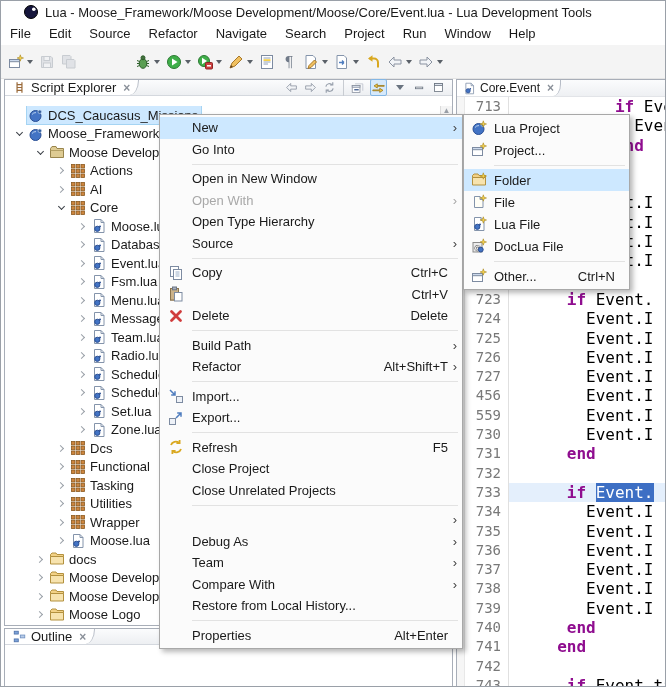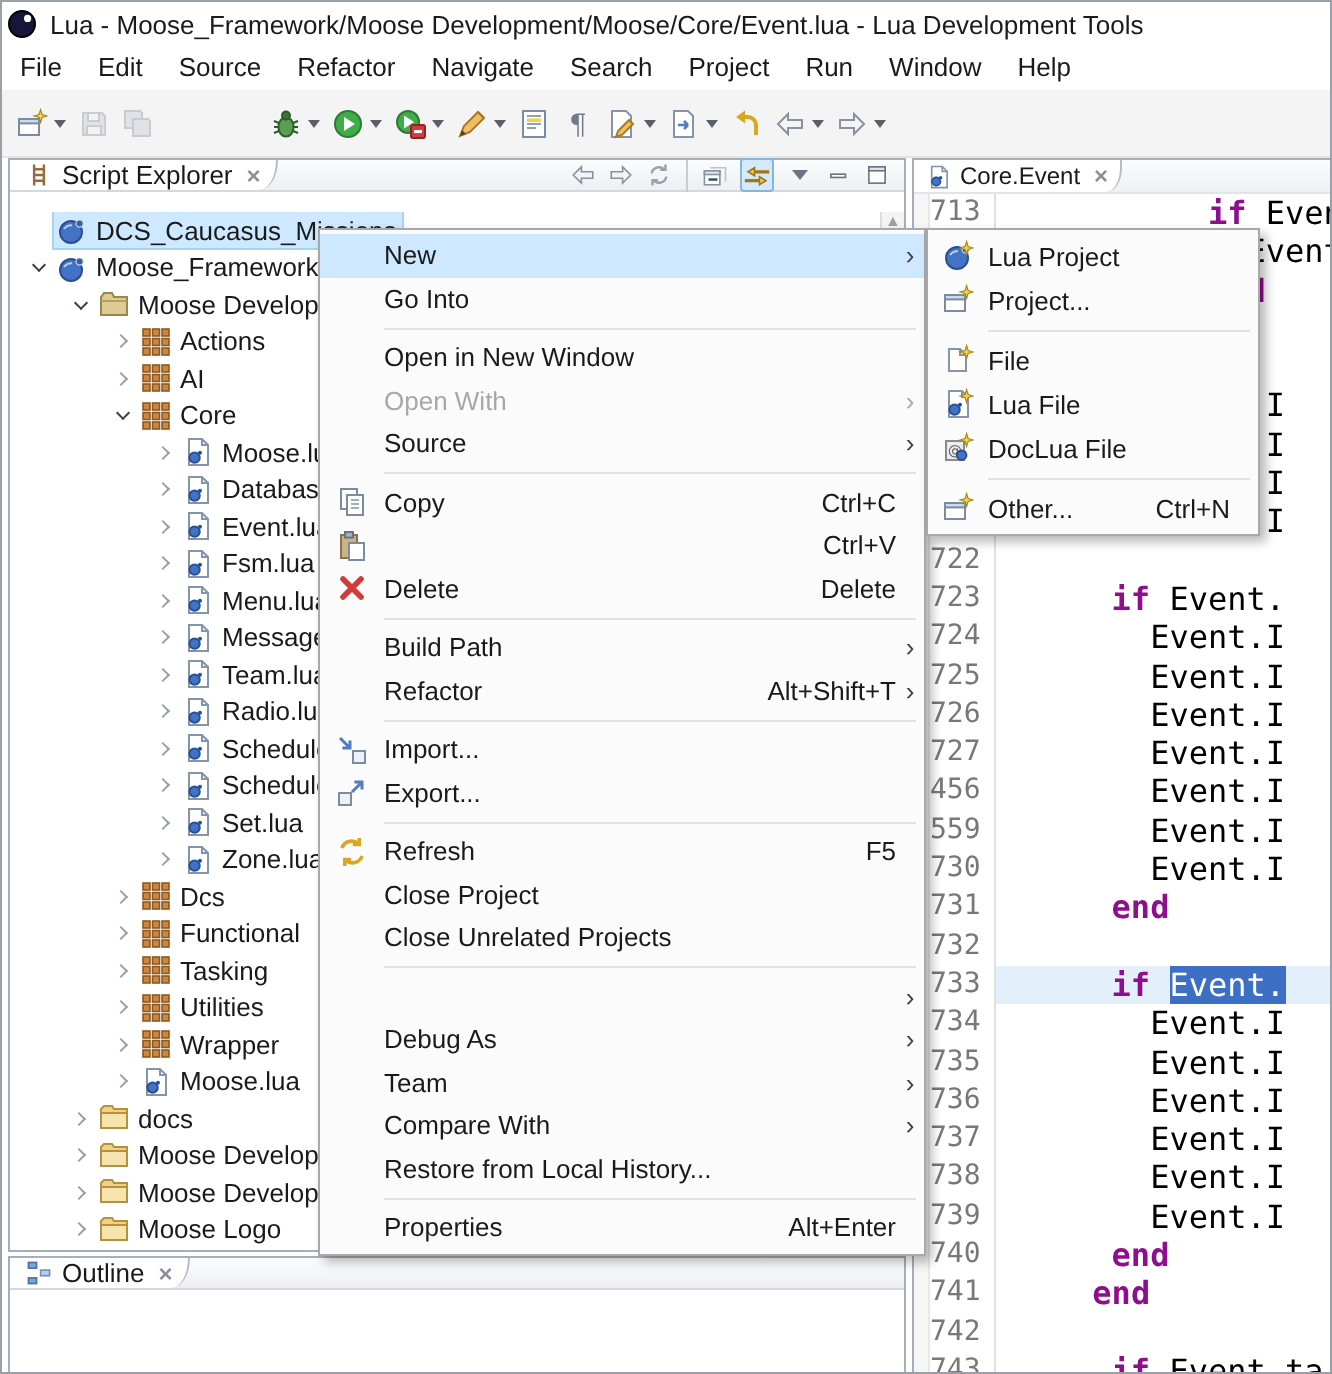--- a/index.html
+++ b/index.html
@@ -7,21 +7,21 @@
   }
   *{box-sizing:border-box;margin:0;padding:0}
   html,body{margin:0}
   body{width:666px;height:687px;position:relative;overflow:hidden;background:#fff;
        font-family:"Liberation Sans",sans-serif;color:#1a1a1a;border:1px solid #9aa0a8}
   .icn{display:inline-flex;align-items:center;justify-content:center;flex:0 0 auto}
   .icn svg{width:16px;height:16px}
   .icn.sm svg{width:13px;height:13px}
   
   #titlebar{position:absolute;left:0;top:0;width:100%;height:22px;background:#fff;
-            display:flex;align-items:center;padding-left:2px;font-size:13px;white-space:nowrap}
+            display:flex;align-items:center;padding-left:22px;font-size:13px;white-space:nowrap}
   #titlebar .icn{margin-right:6px}
   
   #menubar{position:absolute;left:0;top:22px;width:100%;height:22px;background:#fff;
            display:flex;align-items:center;font-size:13px}
   .mb-item{padding:0 9px;height:22px;line-height:22px;cursor:default}
   
   #toolbar{position:absolute;left:0;top:44px;width:100%;height:34px;background:#f4f4f4;
            display:flex;align-items:center;padding-left:4px;border-bottom:1px solid #e4e4e4}
   .tb-btn{height:24px;display:flex;align-items:center;padding:0 2px;margin:0 1px}
   .tb-btn.disabled{opacity:.45}
@@ -59,21 +59,21 @@
                border-left:1px solid #dcdcdc;font-size:8px;color:#9aa0a8;text-align:center}
   
   #editor-tabs{height:17px;background:linear-gradient(#fbfcfd,#eef0f3);border-bottom:1px solid #e2e4e8;
                display:flex;font-size:12px}
   #editor-tab{background:#fff;display:flex;align-items:center;padding:0 6px;border-right:1px solid #b6bcc6;
               border-bottom-right-radius:8px 12px;white-space:nowrap}
   #editor-tab .icn{margin-right:4px}
   #editor-body{position:absolute;left:0;top:17px;right:0;bottom:0;display:flex;overflow:hidden;
                font-family:"DejaVu Sans Mono",monospace}
   #ann-strip{width:8px;background:#f6f6f6;border-right:1px solid #e8e8e8;flex:0 0 auto}
-  #ruler{width:33px;flex:0 0 auto;border-right:1px solid #e0e0e0;color:#787878;
+  #ruler{width:44px;flex:0 0 auto;border-right:1px solid #e0e0e0;color:#787878;
          font-size:14px;text-align:right;padding-right:7px}
   .lnum{height:19.3px;line-height:19.3px}
   #code{flex:1;overflow:hidden}
   .code-line{height:19.3px;line-height:19.3px;font-size:16px;white-space:pre;color:#000}
   .code-line.current{background:var(--cur-line)}
   .kw{color:var(--kw);font-weight:bold}
   .sel{background:var(--sel-bg);color:#fff}
   
   .menu{position:absolute;background:#fbfbfb;border:1px solid #a8a8a8;
         box-shadow:3px 3px 5px rgba(0,0,0,.28);font-size:13px;padding:2px 0;z-index:10}
@@ -926,20 +926,26 @@
       <span class="arr"></span>
     </div>
     <div class="mi disabled">
       <span class="gut"></span>
       <span class="lbl">Open With</span>
       <span class="sc"></span>
       <span class="arr">›</span>
     </div>
     <div class="mi">
       <span class="gut"></span>
+      <span class="lbl">Open Type Hierarchy</span>
+      <span class="sc"></span>
+      <span class="arr"></span>
+    </div>
+    <div class="mi">
+      <span class="gut"></span>
       <span class="lbl">Source</span>
       <span class="sc"></span>
       <span class="arr">›</span>
     </div>
     <div class="msep"></div>
     <div class="mi">
       <span class="gut">
         <span class="icn">
           <svg viewBox="0 0 16 16" xmlns="http://www.w3.org/2000/svg">
             <rect x="2.5" y="1.5" width="8" height="10" fill="#fff" stroke="#7d8ba1"></rect>
@@ -1109,20 +1115,34 @@
             <rect x="1.5" y="5.5" width="10" height="2.2" fill="#ccd9ec" stroke="#7d8ba1"></rect>
             <path d="M12.3 0.8l.75 2.45 2.45.75-2.45.75-.75 2.45-.75-2.45-2.45-.75 2.45-.75z" fill="#f7d44c" stroke="#a8861e" stroke-width="0.6"></path>
           </svg>
         </span>
       </span>
       <span class="lbl">Project...</span>
       <span class="sc"></span>
       <span class="arr"></span>
     </div>
     <div class="msep"></div>
+    <div class="mi hl">
+      <span class="gut">
+        <span class="icn">
+          <svg viewBox="0 0 16 16" xmlns="http://www.w3.org/2000/svg">
+            <path d="M1.5 5.5v-2l1.5-1.5h4l1 1.5h6.5v2z" fill="#f2d186" stroke="#b3913f"></path>
+            <path d="M1.5 5.5h13v7.5h-13z" fill="#f7e3ae" stroke="#b3913f"></path>
+            <path d="M12.3 0.8l.75 2.45 2.45.75-2.45.75-.75 2.45-.75-2.45-2.45-.75 2.45-.75z" fill="#f7d44c" stroke="#a8861e" stroke-width="0.6"></path>
+          </svg>
+        </span>
+      </span>
+      <span class="lbl">Folder</span>
+      <span class="sc"></span>
+      <span class="arr"></span>
+    </div>
     <div class="mi">
       <span class="gut">
         <span class="icn">
           <svg viewBox="0 0 16 16" xmlns="http://www.w3.org/2000/svg">
             <path d="M3.5 2.5h5.5l3 3v8h-8.5z" fill="#fffef6" stroke="#8494ab"></path>
             <path d="M9 2.5v3h3" fill="none" stroke="#8494ab"></path>
             <path d="M12.3 0.8l.75 2.45 2.45.75-2.45.75-.75 2.45-.75-2.45-2.45-.75 2.45-.75z" fill="#f7d44c" stroke="#a8861e" stroke-width="0.6"></path>
           </svg>
         </span>
       </span>

